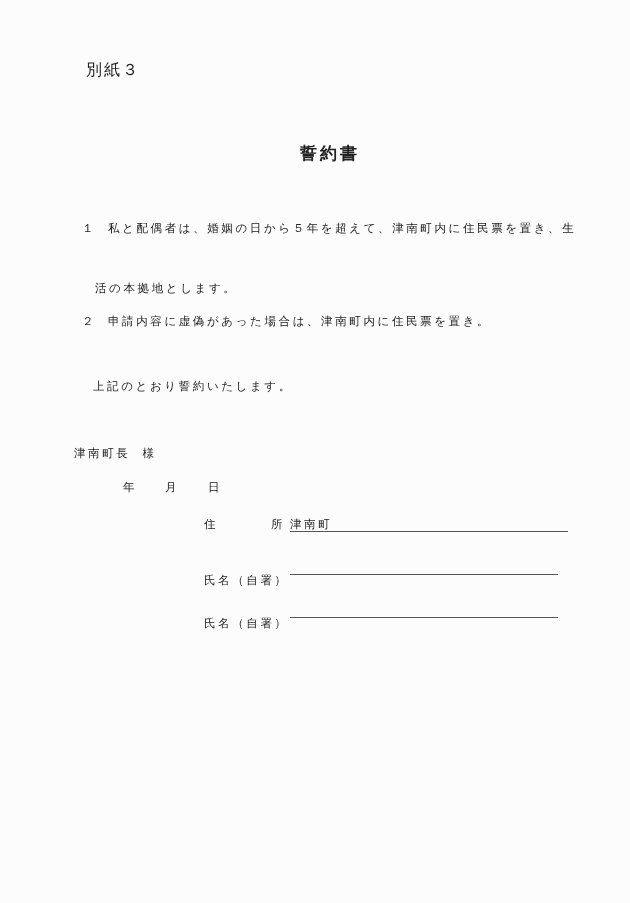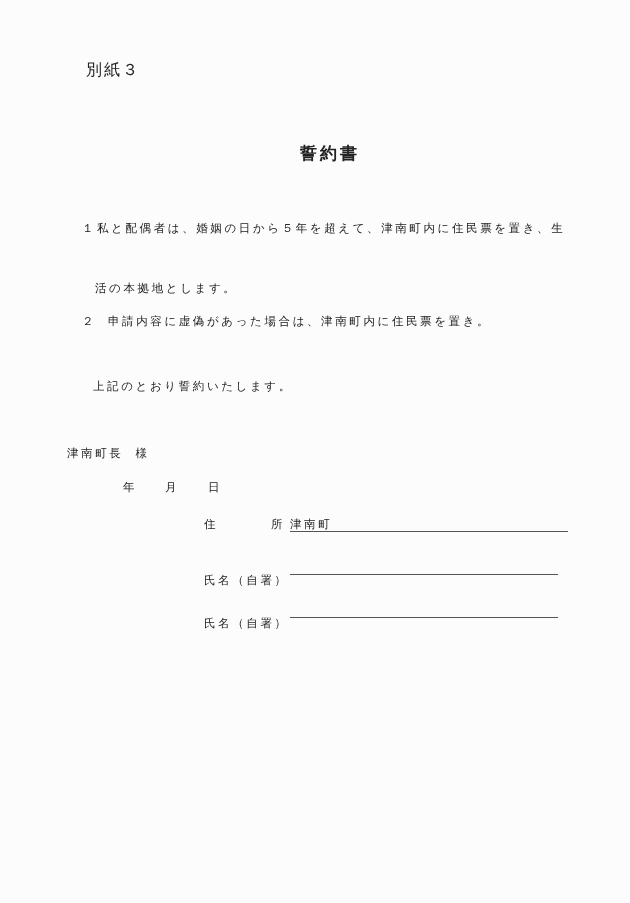--- a/index.html
+++ b/index.html
@@ -9,26 +9,26 @@
       color: #222;
       font-family: "DejaVu Serif", "Liberation Serif", serif;
       position: relative;
       overflow: hidden;
     }
     .abs { position: absolute; white-space: nowrap; }
     .t { font-size: 11.5px; letter-spacing: 2.6px; }
     #appendix { left: 86px; top: 60px; font-size: 16px; letter-spacing: 2px; }
     #title { left: 0; width: 630px; text-align: center; top: 142px; font-size: 17px; font-weight: bold; letter-spacing: 3px; padding-left: 30px; box-sizing: border-box; }
     #item1-num { left: 82px; top: 221px; }
-    #item1-l1 { left: 97px; top: 221px; }
+    #item1-l1 { left: 108px; top: 221px; }
     #item1-l2 { left: 95px; top: 245px; margin-top: 36px; }
     #item2-num { left: 82px; top: 314px; }
     #item2-text { left: 108px; top: 314px; }
     #pledge { left: 93px; top: 379px; }
-    #addressee { left: 67px; top: 446px; }
+    #addressee { left: 74px; top: 446px; }
     #addressee .gap { display: inline-block; width: 12px; }
     .date-part { top: 480px; }
     #date-year { left: 123px; }
     #date-month { left: 165px; }
     #date-day { left: 208px; }
     .lbl { left: 204px; margin-top: 13px; }
     #addr-label-1 { left: 204px; top: 517px; }
     #addr-label-2 { left: 271px; top: 517px; }
     .line { position: absolute; height: 1px; background: #555; }
     #addr-line { left: 290px; width: 278px; top: 531px; }

